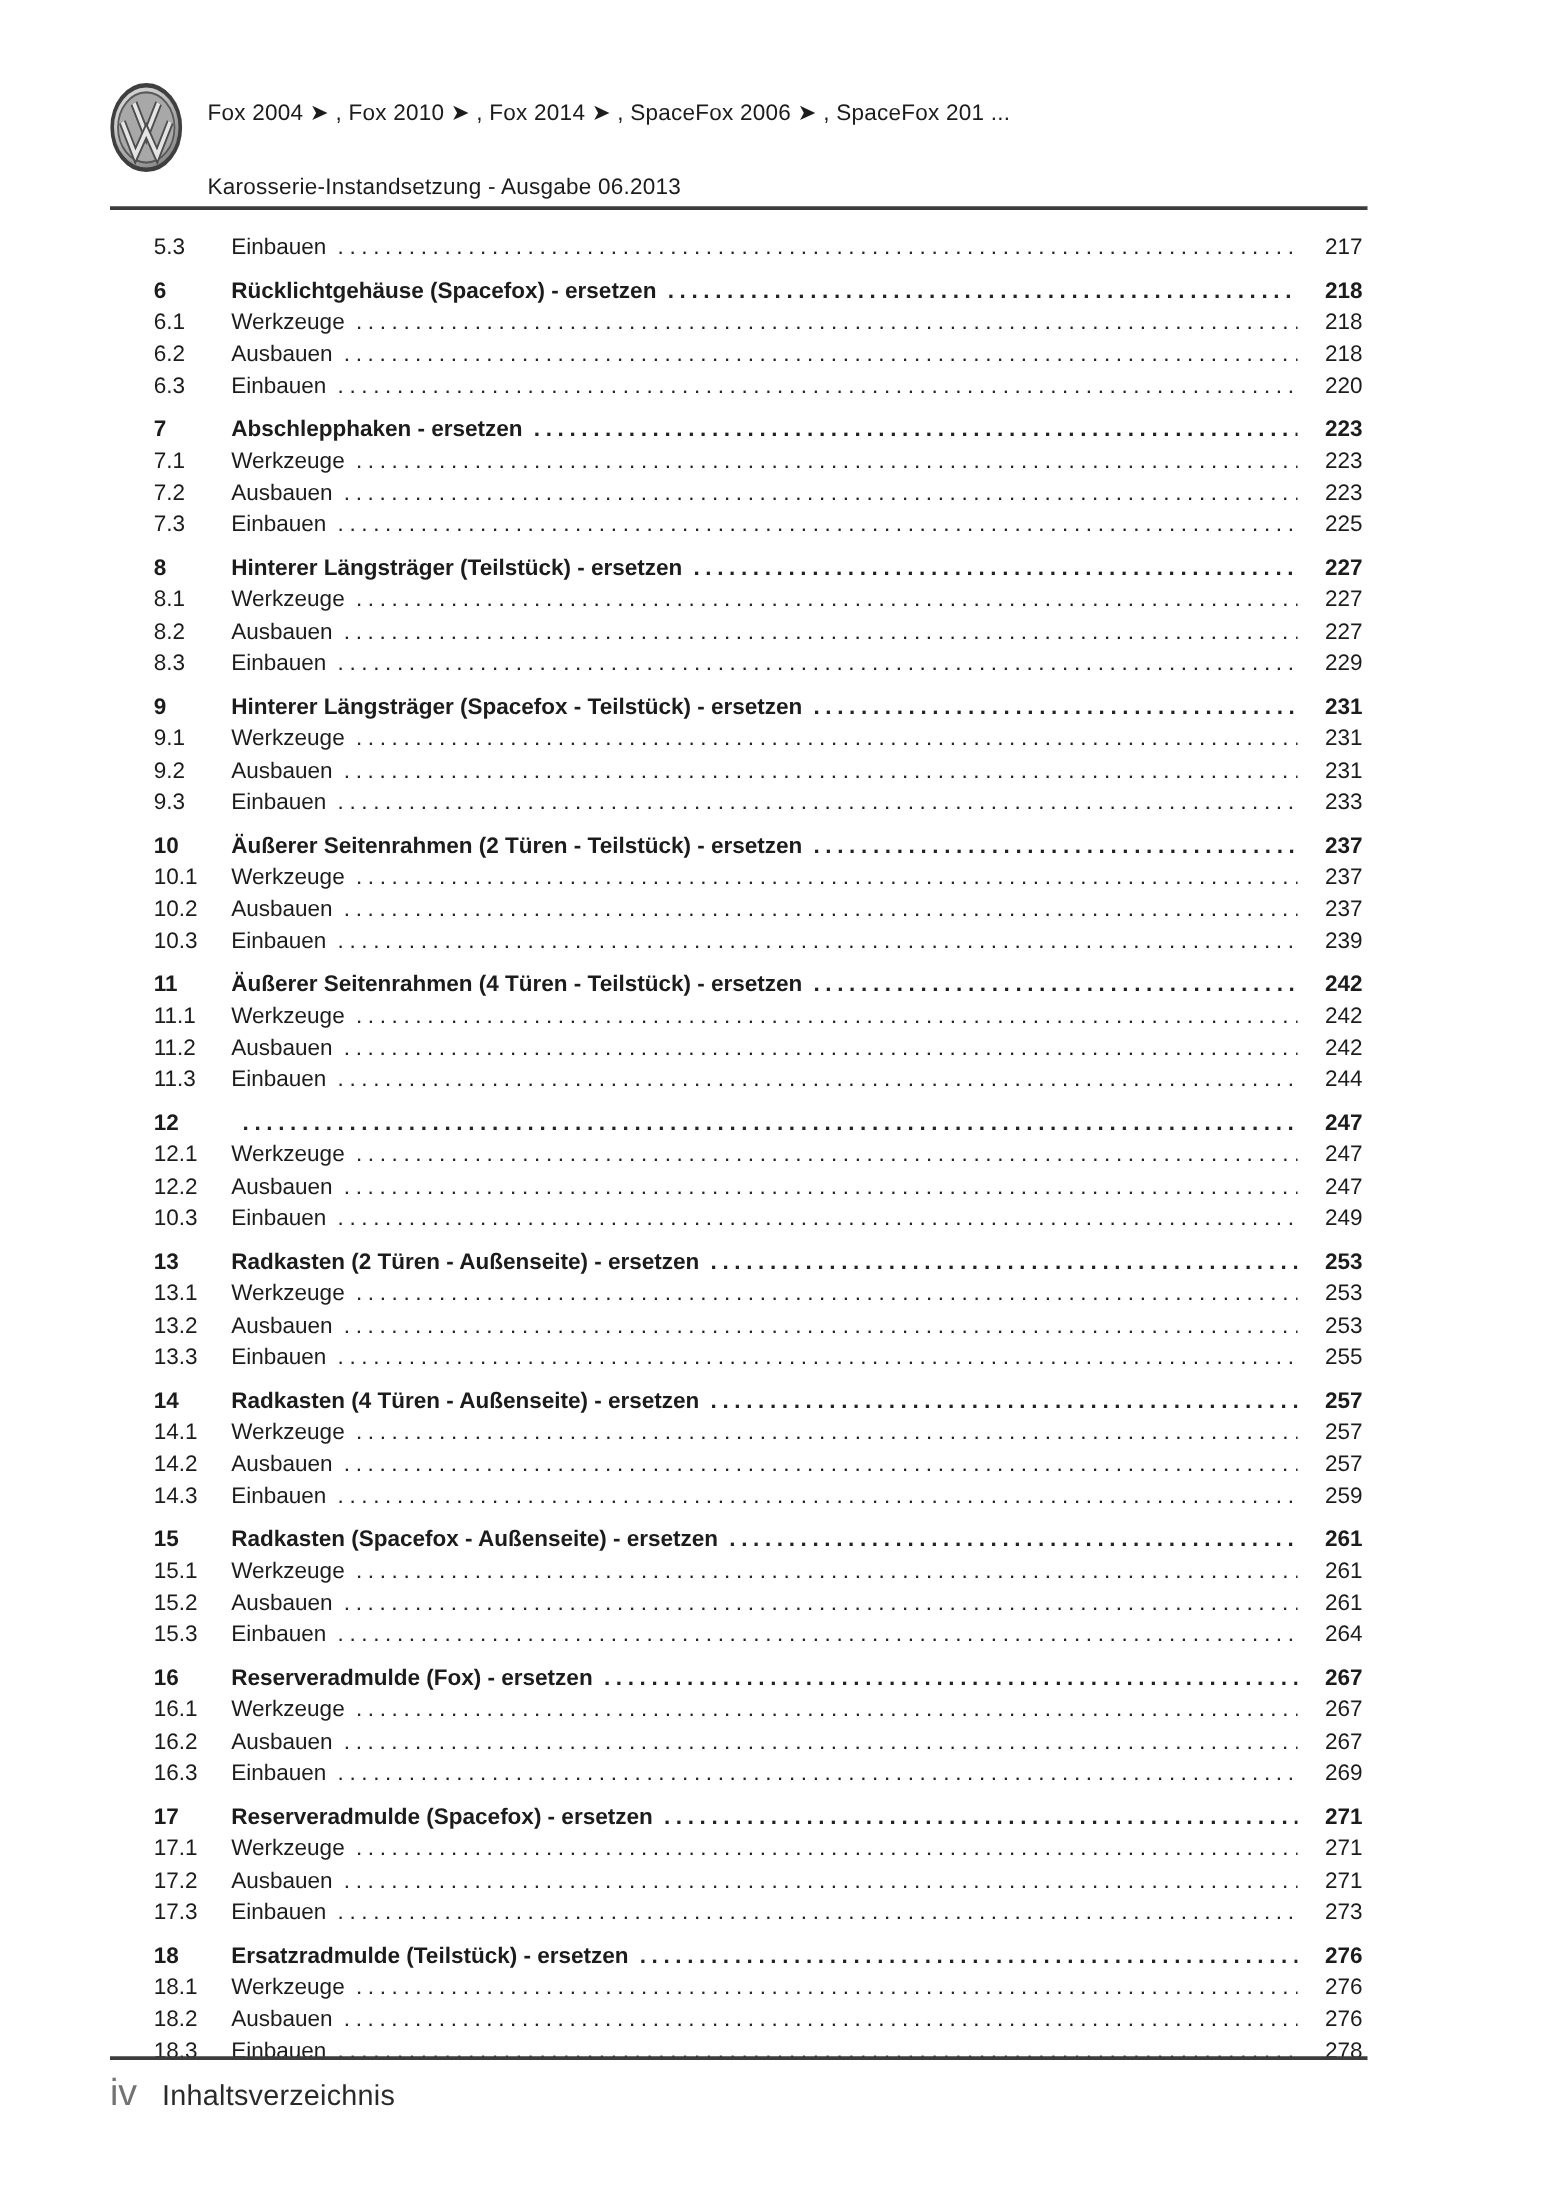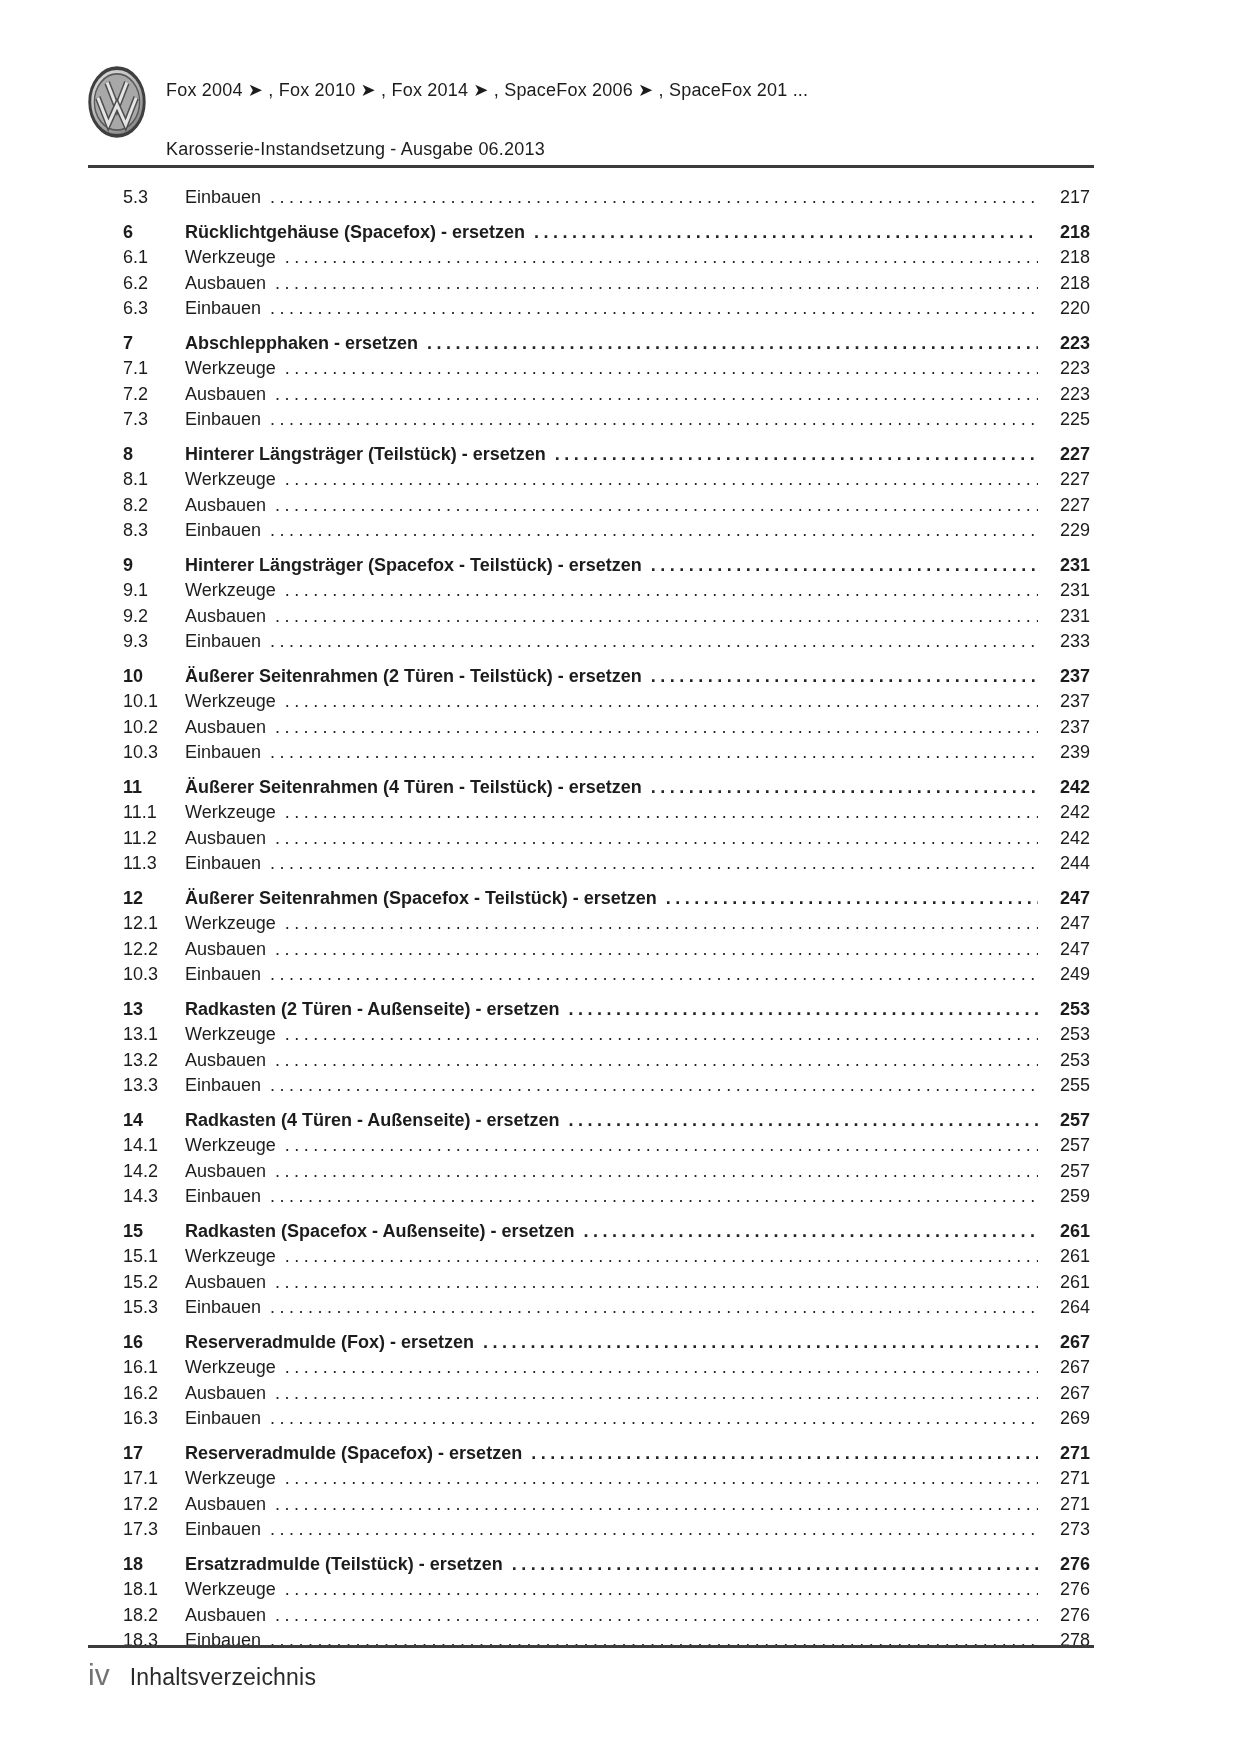--- a/index.html
+++ b/index.html
@@ -242,21 +242,20 @@
 
     <div class="row">
       <span class="num">11.3</span>
       <span class="title">Einbauen</span>
       <span class="leader" aria-hidden="true">................................................................................................................................................................</span>
       <span class="pg">244</span>
     </div>
 
     <div class="row bold">
       <span class="num">12</span>
-      <span class="title">Äußerer Seitenrahmen (Spacefox - Teilstück) - ersetzen</span>
       <span class="leader" aria-hidden="true">................................................................................................................................................................</span>
       <span class="pg">247</span>
     </div>
 
     <div class="row">
       <span class="num">12.1</span>
       <span class="title">Werkzeuge</span>
       <span class="leader" aria-hidden="true">................................................................................................................................................................</span>
       <span class="pg">247</span>
     </div>

